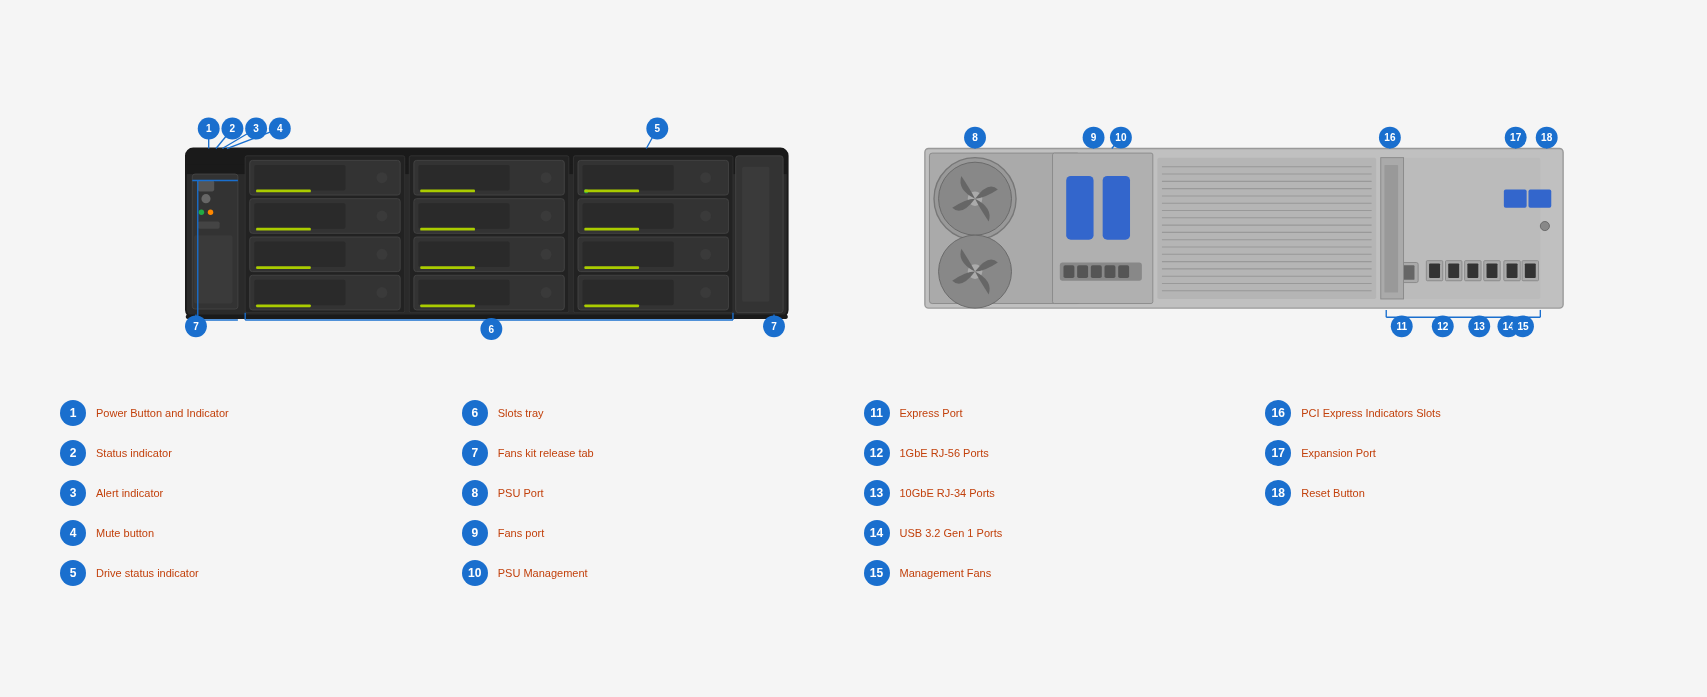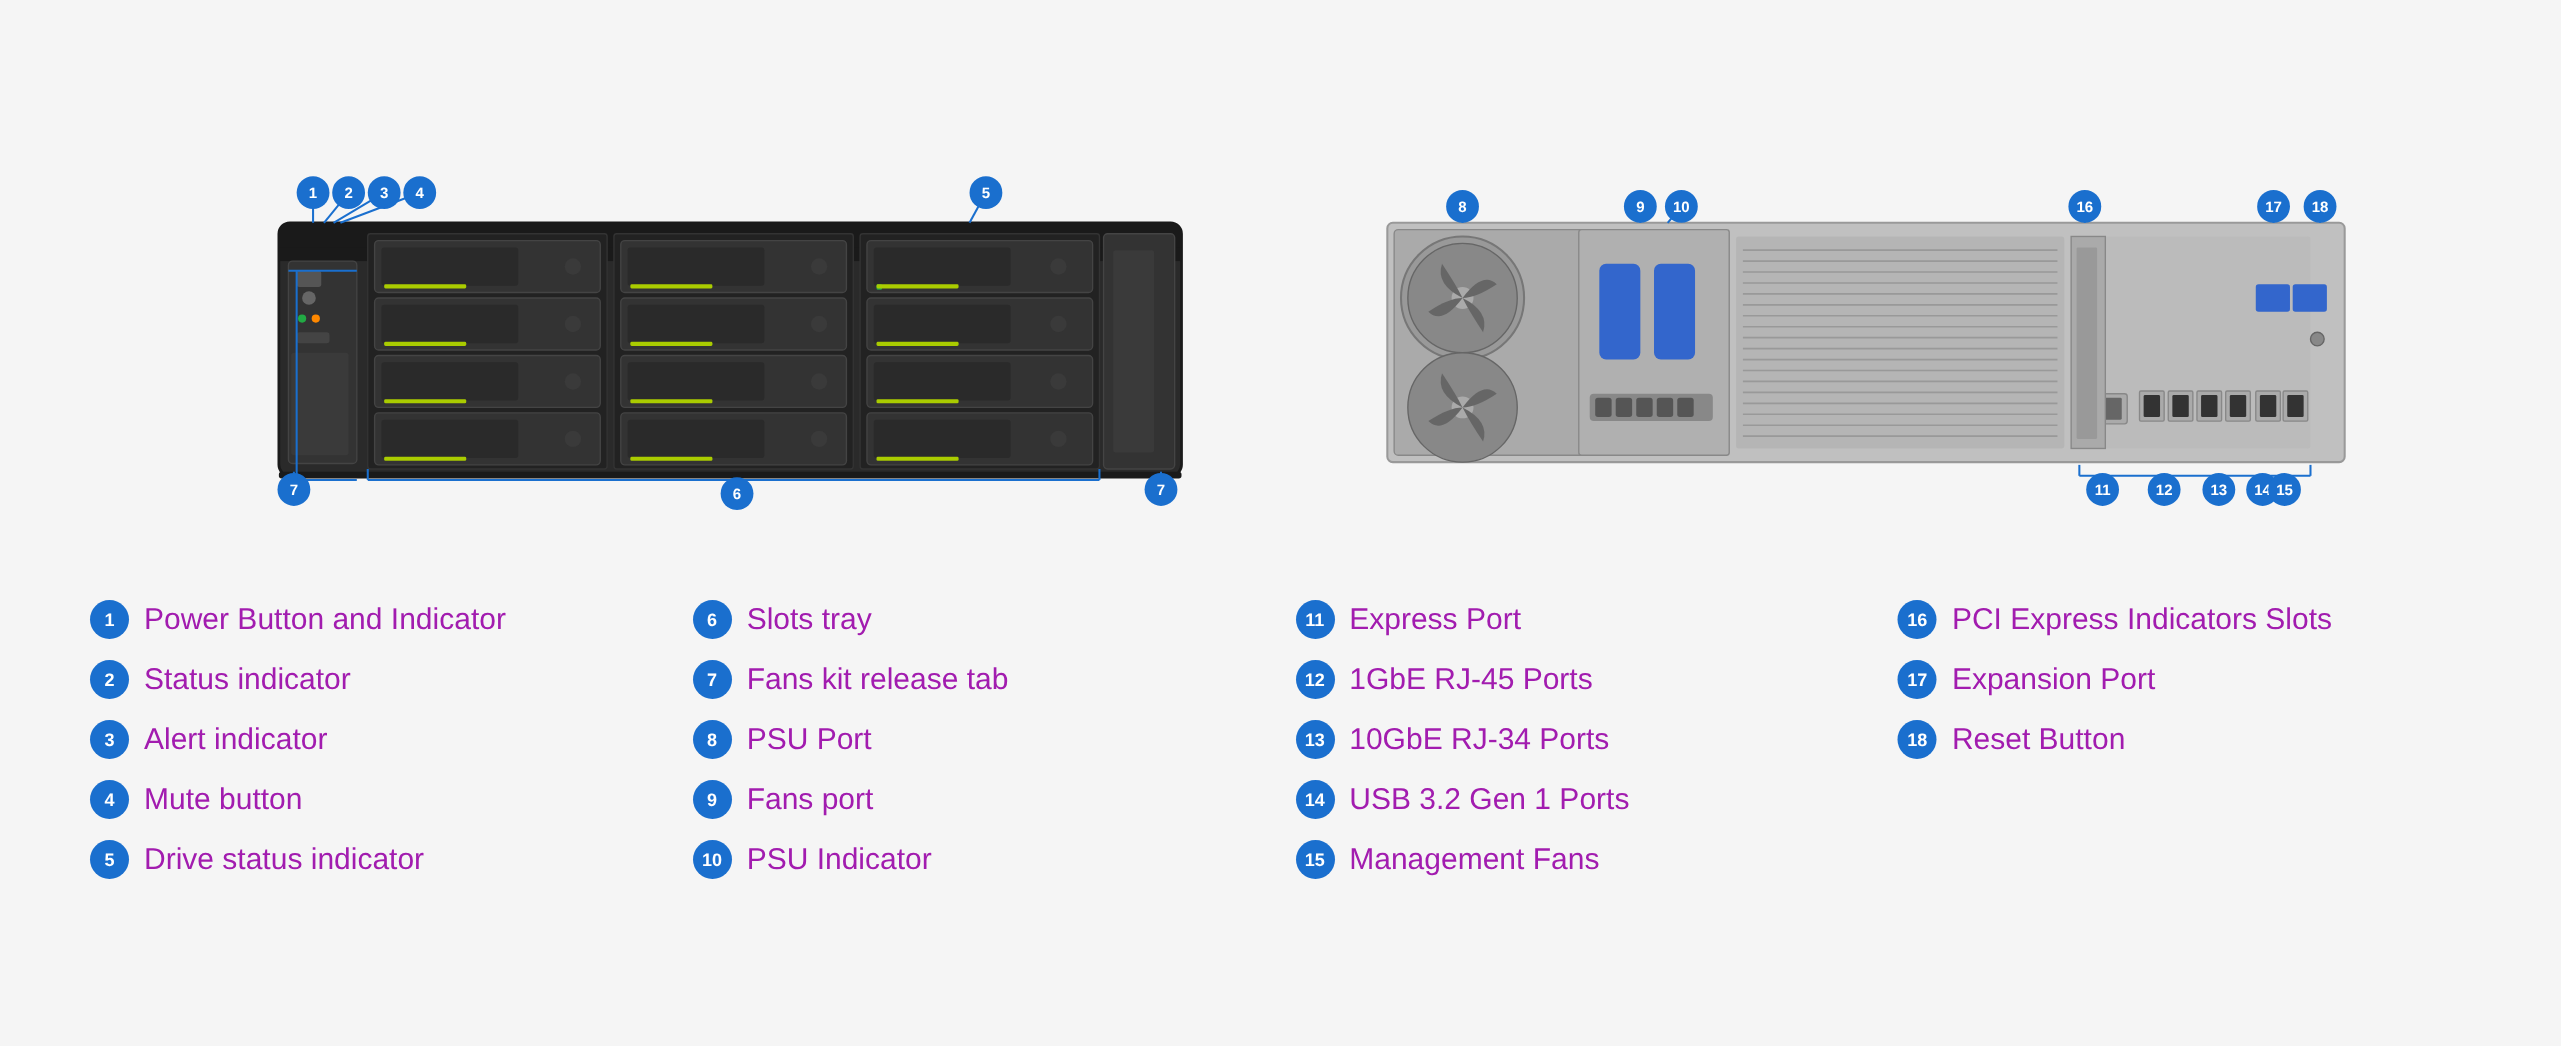--- a/index.html
+++ b/index.html
@@ -69,22 +69,22 @@
       border-radius: 13px;
       background: #1a6fce;
       color: white;
       font-size: 12px;
       font-weight: 700;
       padding: 0 6px;
       flex-shrink: 0;
     }
 
     .legend-text {
-      font-size: 20px;
-      color: #a21caf;
+      font-size: 11px;
+      color: #c2410c;
       font-weight: 400;
     }
 
     
     .diagram-svg {
       width: 100%;
       height: 100%;
     }
 
     
@@ -406,31 +406,31 @@
         <div class="legend-item">
           <span class="legend-badge">8</span>
           <span class="legend-text">PSU Port</span>
         </div>
         <div class="legend-item">
           <span class="legend-badge">9</span>
           <span class="legend-text">Fans port</span>
         </div>
         <div class="legend-item">
           <span class="legend-badge">10</span>
-          <span class="legend-text">PSU Indicator</span>
+          <span class="legend-text">PSU Management</span>
         </div>
       </div>
       <div class="legend-column">
         <div class="legend-item">
           <span class="legend-badge">11</span>
           <span class="legend-text">Express Port</span>
         </div>
         <div class="legend-item">
           <span class="legend-badge">12</span>
-          <span class="legend-text">1GbE RJ-45 Ports</span>
+          <span class="legend-text">1GbE RJ-56 Ports</span>
         </div>
         <div class="legend-item">
           <span class="legend-badge">13</span>
           <span class="legend-text">10GbE RJ-34 Ports</span>
         </div>
         <div class="legend-item">
           <span class="legend-badge">14</span>
           <span class="legend-text">USB 3.2 Gen 1 Ports</span>
         </div>
         <div class="legend-item">

